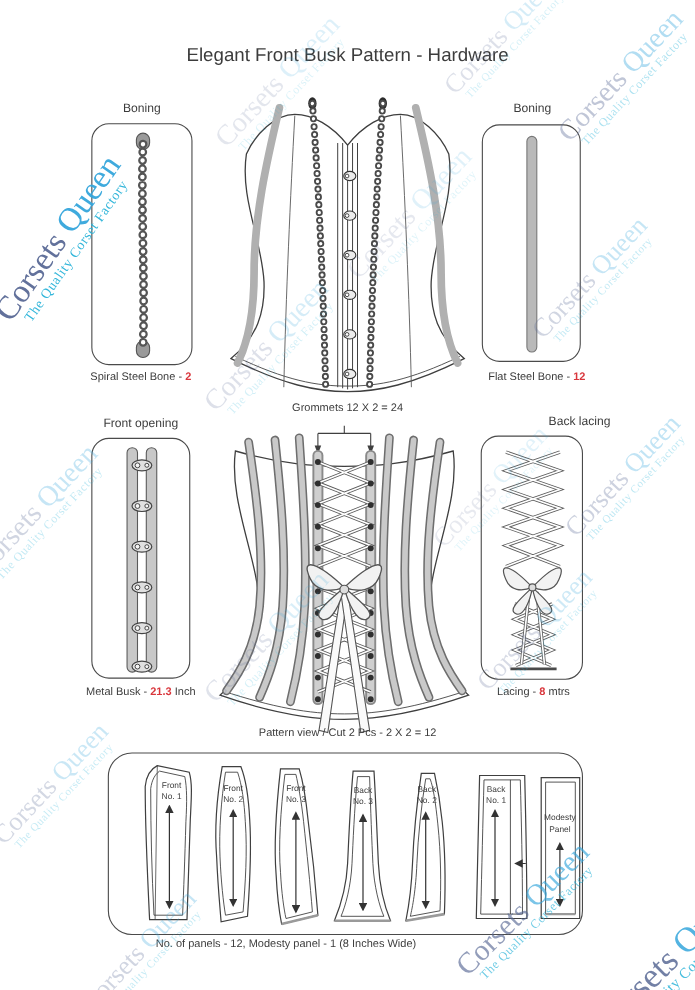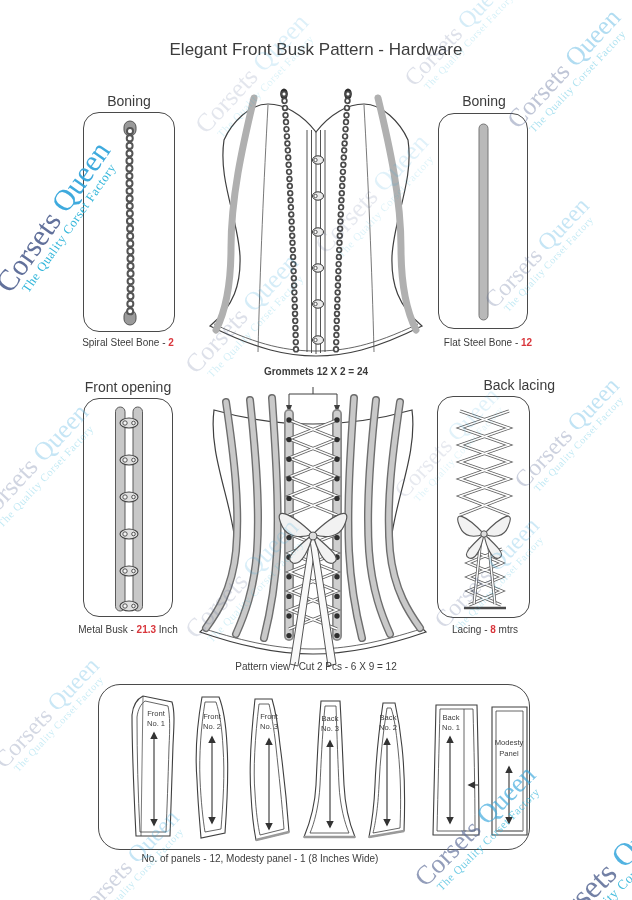--- a/index.html
+++ b/index.html
@@ -9,21 +9,21 @@
   }
   .title {
     position:absolute; top:40px; left:0; width:100%; text-align:center;
     font-size:17px; z-index:12;
   }
   .box {
     position:absolute; border:1.4px solid #4a4a4a; border-radius:16px;
     background:#fff; z-index:9; box-sizing:border-box;
   }
   .label {
-    position:absolute; font-size:14px; text-align:center; z-index:12; white-space:nowrap;
+    position:absolute; font-size:11px; text-align:center; z-index:12; white-space:nowrap;
   }
   .caption {
     position:absolute; font-size:10px; text-align:center; z-index:12; white-space:nowrap;
   }
   .red { color:#d9363c; font-weight:bold; }
   .illus { position:absolute; z-index:10; }
   .inbox { position:absolute; left:0; top:0; z-index:11; }
   
   .wm {
     position:absolute; z-index:30; pointer-events:none; text-align:center;
@@ -106,21 +106,21 @@
       <g>
           <ellipse cx="120" cy="216" rx="5.5" ry="4.2" fill="#ececec" stroke="#333" stroke-width="1"></ellipse>
           <circle cx="117.5" cy="216" r="1.7" fill="#fff" stroke="#333" stroke-width="0.8"></circle>
         </g>
       <g>
           <ellipse cx="120" cy="252" rx="5.5" ry="4.2" fill="#ececec" stroke="#333" stroke-width="1"></ellipse>
           <circle cx="117.5" cy="252" r="1.7" fill="#fff" stroke="#333" stroke-width="0.8"></circle>
         </g>
     </g>
   </svg>
-  <div class="caption" style="left:198px; top:366px; width:236px;font-weight:bold;">Grommets 12 X 2 = 24</div>
+  <div class="caption" style="left:198px; top:366px; width:236px;">Grommets 12 X 2 = 24</div>
 
   <div class="label" style="left:53px; top:379px; width:150px;">Front opening</div>
   <div class="box" style="left:83px; top:398px; width:90px; height:219px;">
     <svg class="inbox" width="90" height="219" viewBox="0 0 90 219">
       <rect x="31.5" y="8" width="9.5" height="204" rx="4.7" fill="#c8c8c8" stroke="#5a5a5a" stroke-width="1"></rect>
       <rect x="49" y="8" width="9.5" height="204" rx="4.7" fill="#c8c8c8" stroke="#5a5a5a" stroke-width="1"></rect>
       <g>
         <g>
             <ellipse cx="45" cy="24" rx="9" ry="5" fill="#e0e0e0" stroke="#444" stroke-width="1.1"></ellipse>
             <circle cx="41" cy="24" r="2.2" fill="#f5f5f5" stroke="#444" stroke-width="0.9"></circle>
@@ -259,21 +259,21 @@
 
     <g>
       <path d="M127,148 C104,126 86,119 96,140 C101,151 114,153 127,148 Z" fill="#f2f2f2" stroke="#555" stroke-width="1.2"></path>
       <path d="M127,148 C150,126 168,119 158,140 C153,151 140,153 127,148 Z" fill="#f2f2f2" stroke="#555" stroke-width="1.2"></path>
       <path d="M127,148 C108,164 98,173 107,177 C116,180 124,161 127,148 Z" fill="#f2f2f2" stroke="#555" stroke-width="1.2"></path>
       <path d="M127,148 C146,164 156,173 147,177 C138,180 130,161 127,148 Z" fill="#f2f2f2" stroke="#555" stroke-width="1.2"></path>
       <circle cx="127" cy="150" r="4" fill="#ddd" stroke="#555" stroke-width="1"></circle>
     </g>
   </svg>
 
-  <div class="caption" style="left:0px; top:661px; width:632px;">Pattern view / Cut 2 Pcs - 6 X 9 = 12</div>
+  <div class="caption" style="left:0px; top:661px; width:632px;">Pattern view / Cut 2 Pcs - 2 X 2 = 12</div>
   <div class="box" style="left:98px; top:684px; width:432px; height:166px; border-radius:22px;">
     <svg class="inbox" width="432" height="166" viewBox="0 0 432 166">
       <defs>
         <marker id="pah" viewBox="0 0 10 10" refX="8" refY="5" markerWidth="7" markerHeight="7" orient="auto-start-reverse">
           <path d="M0,0 L10,5 L0,10 Z" fill="#333"></path>
         </marker>
       </defs>
 
       <g>
         <path d="M33,30 C34,20 38,14 44,11 L73,17 C76,27 75,40 74,60 C73,95 72,125 71,151 L37,151 C35,110 33,70 33,30 Z" fill="#fff" stroke="#3f3f3f" stroke-width="1.1"></path>

